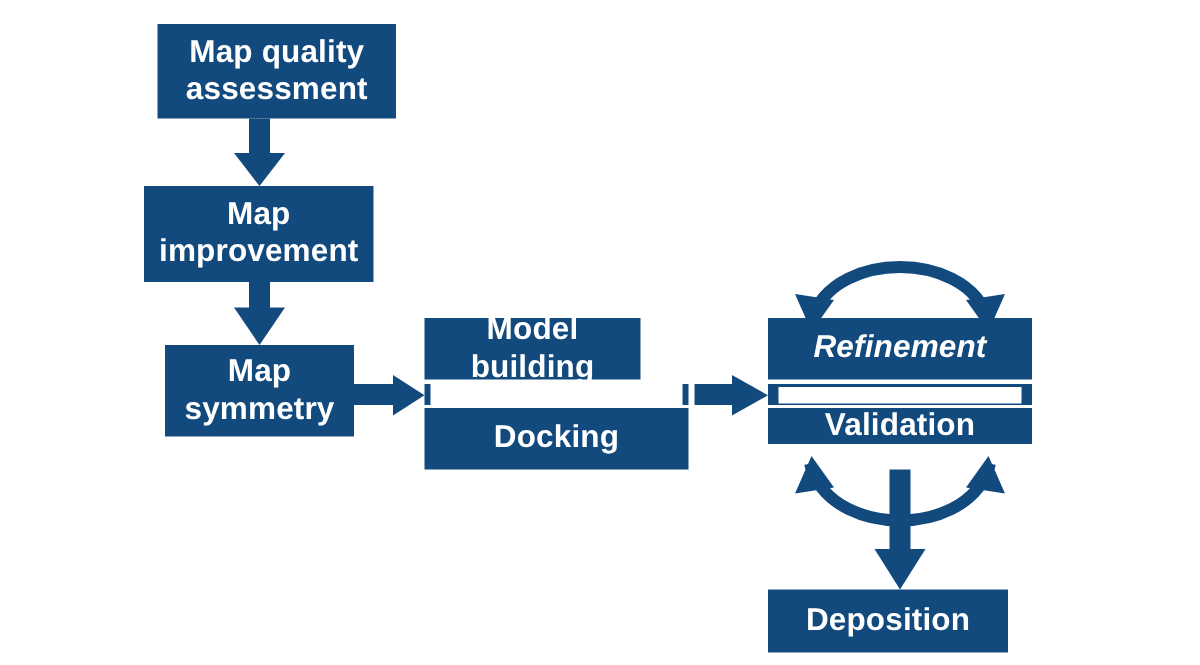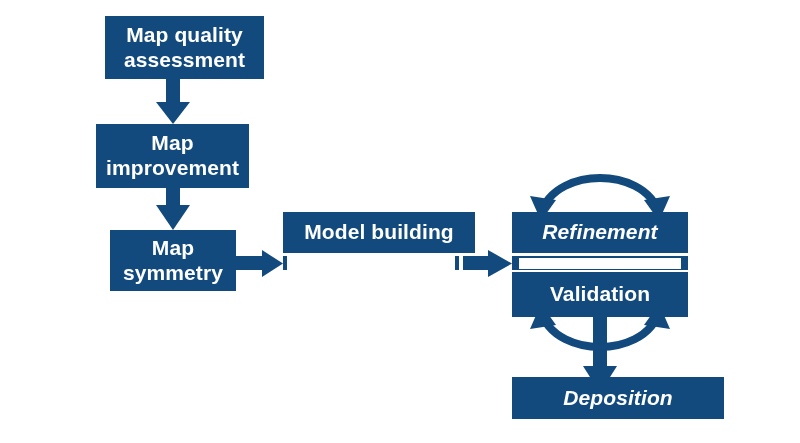--- a/index.html
+++ b/index.html
@@ -112,34 +112,37 @@
   <div class="node" style="left:96px; top:124px; width:153px; height:64px;">
     <span class="lbl">Map
 improvement</span>
   </div>
 
   <div class="node" style="left:110px; top:230px; width:126px; height:61px;">
     <span class="lbl">Map
 symmetry</span>
   </div>
 
-  <div class="node" style="left:283px; top:212px; width:192px; height:41px;align-items:center;">
+  <div class="node" style="left:283px; top:212px; width:144px; height:41px;align-items:center;">
     <span class="lbl">Model building</span>
   </div>
 
+  <div class="node" style="left:283px; top:272px; width:176px; height:41px;">
+    <span class="lbl">Docking</span>
+  </div>
 
   <div class="node" style="left:512px; top:212px; width:176px; height:41px;font-style:italic;">
     <span class="lbl">Refinement</span>
   </div>
 
-  <div class="node" style="left:512px; top:272px; width:176px; height:45px;">
+  <div class="node" style="left:512px; top:272px; width:176px; height:24px;">
     <span class="lbl">Validation</span>
   </div>
 
-  <div class="node" style="left:512px; top:377px; width:212px; height:42px;font-style:italic;">
+  <div class="node" style="left:512px; top:393px; width:160px; height:42px;">
     <span class="lbl">Deposition</span>
   </div>
 
   <svg class="layer layer-top" viewBox="0 0 800 443">
     <rect x="287" y="256" width="168" height="14" fill="#ffffff"></rect>
     <rect x="519" y="258" width="162" height="11" fill="#ffffff"></rect>
   </svg>
 
 </div>
 

